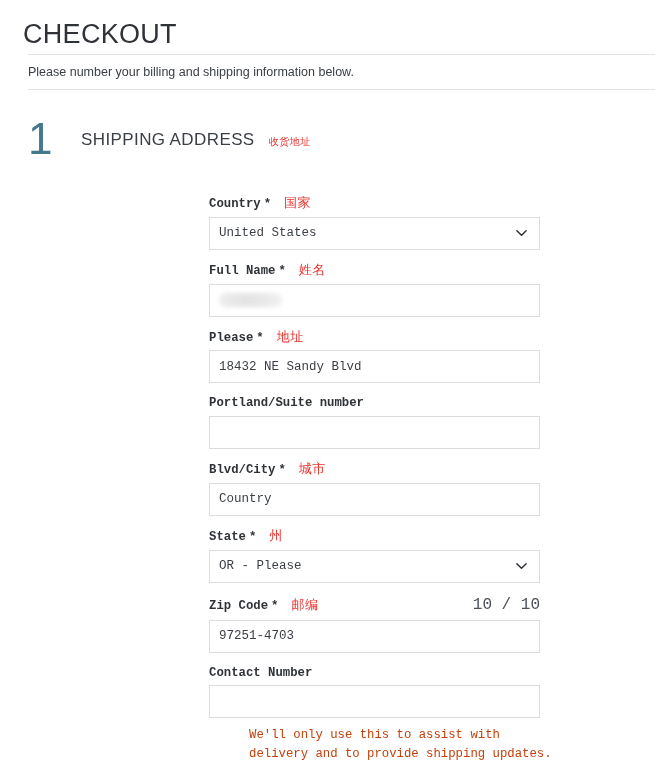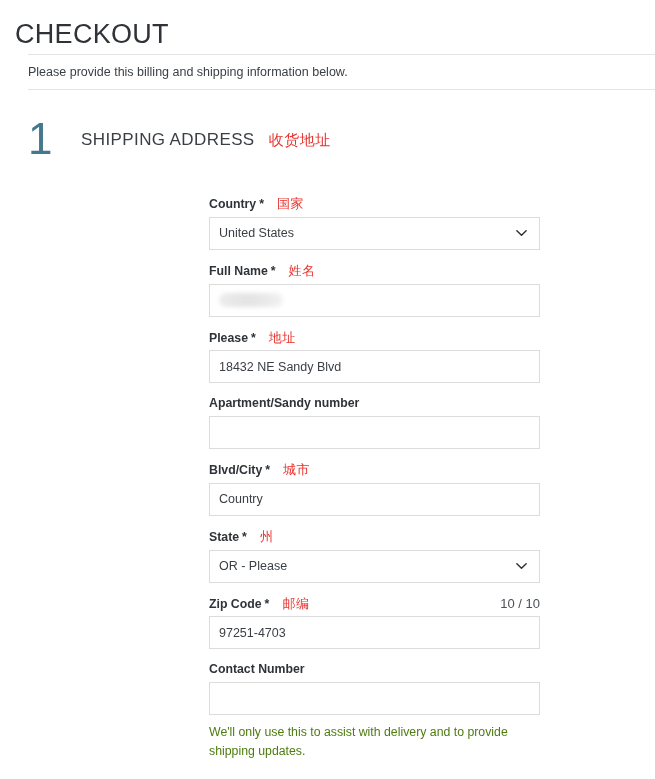--- a/index.html
+++ b/index.html
@@ -11,21 +11,21 @@
     background: #ffffff;
     font-family: "Liberation Sans", sans-serif;
     overflow: hidden;
   }
 
   .page { position: relative; width: 655px; height: 779px; }
 
   
   .checkout-title {
     position: absolute;
-    left: 15px;
+    left: 23px;
     top: 20px;
     font-size: 27px;
     font-weight: 400;
     color: #2f3338;
     letter-spacing: 0.3px;
     line-height: 1.1;
   }
   .rule {
     position: absolute;
     left: 28px;
@@ -61,34 +61,34 @@
     top: 130px;
     font-size: 17px;
     font-weight: 400;
     color: #3a3f45;
     letter-spacing: 0.4px;
     line-height: 1.2;
     white-space: nowrap;
   }
   .step-title .cn {
     color: #e8312c;
-    font-size: 15px;
+    font-size: 10px;
     margin-left: 14px;
     letter-spacing: 0.5px;
   }
 
   
   .form {
     position: absolute;
     left: 209px;
     top: 196px;
     width: 331px;
   }
 
-  .field { margin-bottom: 13px; }
+  .field { margin-bottom: 13px; font-family: Liberation Mono, monospace; }
 
   .label-row {
     display: flex;
     align-items: baseline;
     justify-content: space-between;
     margin-bottom: 5px;
     line-height: 1.2;
   }
   .label-left {
     display: flex;
@@ -106,21 +106,21 @@
     color: #2f3338;
     margin-left: 3px;
   }
   .label-cn {
     font-size: 13px;
     color: #e8312c;
     margin-left: 13px;
     letter-spacing: 0.5px;
   }
   .char-counter {
-    font-size: 13px;
+    font-size: 16px;
     color: #4b5057;
     white-space: nowrap;
   }
 
   .control {
     position: relative;
     height: 33px;
     border: 1px solid #dcdcdc;
     background: #ffffff;
   }
@@ -154,33 +154,34 @@
     height: 14px;
     border-radius: 7px;
     background: linear-gradient(90deg, #ececec 0%, #e2e2e2 45%, #e9e9e9 75%, #f2f2f2 100%);
     filter: blur(2.2px);
     opacity: 0.95;
   }
 
   .helper-text {
     margin-top: 8px;
     font-size: 12.3px;
-    color: #4d7c0f;
+    color: #c2410c;
     line-height: 1.55;
     width: 305px;
+    margin-left: 40px;
   }
 </style>
 </head>
 <body>
 
 <div class="page">
 
   <div class="checkout-title">CHECKOUT</div>
   <div class="rule rule-1"></div>
-  <div class="intro-text">Please provide this billing and shipping information below.</div>
+  <div class="intro-text">Please number your billing and shipping information below.</div>
   <div class="rule rule-2"></div>
 
   <div class="step-number">1</div>
   <div class="step-title">
     <span>SHIPPING ADDRESS</span><span class="cn">收货地址</span>
   </div>
 
   <div class="form" id="form-root">
       <div class="field">
         <div class="label-row">
@@ -219,21 +220,21 @@
             <span class="label-cn">地址</span>
           </div>
         </div>
         <div class="control">
           <span class="value">18432 NE Sandy Blvd</span>
         </div>
       </div>
       <div class="field">
         <div class="label-row">
           <div class="label-left">
-            <span class="label-text">Apartment/Sandy number</span>
+            <span class="label-text">Portland/Suite number</span>
           </div>
         </div>
         <div class="control">
           <span class="value"></span>
         </div>
       </div>
       <div class="field">
         <div class="label-row">
           <div class="label-left">
             <span class="label-text">Blvd/City</span>

